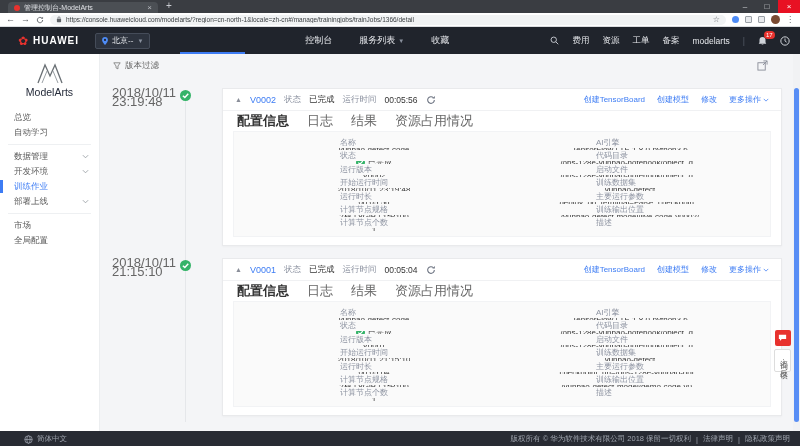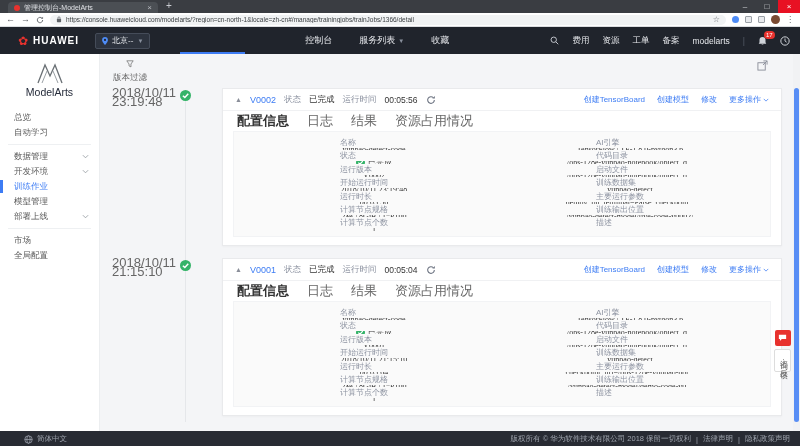--- a/index.html
+++ b/index.html
@@ -63,21 +63,21 @@
   .side-item { position:relative; height:15px; line-height:15px; padding-left:14px;
     font-size:8.5px; color:#595959; display:flex; align-items:center; }
   .side-item .chev { margin-left:auto; margin-right:10px; color:#9aa0a6; }
   .side-item.active { color:var(--accent,#3d7cf4); }
   .side-item.active::before { content:""; position:absolute; left:0; top:1px;
     width:3px; height:13px; background:var(--accent,#3d7cf4); }
   .side-div { height:1px; background:#eef0f2; margin:4px 8px; }
 
   .content { position:absolute; left:100px; top:0; width:700px; height:377px; }
   .filter-row { position:absolute; left:13px; top:6px; display:flex; align-items:center;
-    gap:4px; font-size:8.5px; color:#666;flex-direction:column; }
+    gap:4px; font-size:8.5px; color:#666; }
   .expand-btn { position:absolute; right:32px; top:6px; }
   .tl-line { position:absolute; left:85px; top:44px; width:1px; height:324px; background:#e5e7ea; }
   .tl-entry { position:absolute; left:12px; width:80px; }
   .tl-date { font-size:13px; color:#666; line-height:9px; }
   .tl-dot { position:absolute; left:68px; top:2px; width:11px; height:11px; }
 
   .card { position:absolute; left:122px; width:560px; height:158px; background:#fff;
     border:1px solid #e9eaec; box-shadow:0 1px 2px rgba(0,0,0,.03); }
   .card-head { height:22px; display:flex; align-items:center; gap:8px; padding:0 12px;
     border-bottom:1px solid #f0f1f3; font-size:8.5px; }
@@ -89,21 +89,21 @@
   .action-link { color:var(--accent,#3d7cf4); display:flex; align-items:center; gap:2px; }
   .card-tabs { height:20px; display:flex; align-items:center; gap:18px; padding:0 14px;
     font-size:13px; color:#666; }
   .card-tab.active { color:#333; font-weight:bold; }
   .panel { margin:0 10px 10px 10px; background:#fafafa; border:1px solid #f2f3f5;
     padding:5px 12px; display:flex; }
   .panel-col { width:50%; }
   .prow { display:flex; align-items:center; height:13.4px; font-size:8px;flex-direction:column; }
   .prow .pl { width:68px; color:#8d93a1; flex:none; }
   .prow .pv { color:#333; white-space:nowrap; overflow:hidden; text-overflow:ellipsis;
-    display:flex; align-items:center; gap:3px;font-family:Liberation Serif, serif; }
+    display:flex; align-items:center; gap:3px; }
 
   .vscroll { position:absolute; right:0; top:0; width:7px; height:377px; background:#f1f2f4; }
   .vthumb { position:absolute; left:1px; top:34px; width:5px; height:334px;
     background:var(--accent,#3d7cf4); border-radius:3px; opacity:.85; }
 
   .feedback { position:absolute; right:9px; top:276px; width:17px; text-align:center; }
   .fb-icon { width:16px; height:16px; background:var(--danger,#e8322e); border-radius:2px;
     display:flex; align-items:center; justify-content:center; margin:0 auto; }
   .fb-tab { margin-top:3px; background:#fff; border:1px solid #ddd; border-radius:2px;
     padding:4px 0; }
@@ -245,23 +245,20 @@
           <div class="side-item">
             <span>开发环境</span>
             <span class="chev">
               <svg width="7" height="5" viewBox="0 0 8 5">
                 <path d="M1 1l3 3 3-3" stroke="#9aa0a6" fill="none"></path>
               </svg>
             </span>
           </div>
           <div class="side-item active">
             <span>训练作业</span>
-          </div>
-          <div class="side-item">
-            <span>模型管理</span>
           </div>
           <div class="side-item">
             <span>部署上线</span>
             <span class="chev">
               <svg width="7" height="5" viewBox="0 0 8 5">
                 <path d="M1 1l3 3 3-3" stroke="#9aa0a6" fill="none"></path>
               </svg>
             </span>
           </div>
           <div class="side-div"></div>

